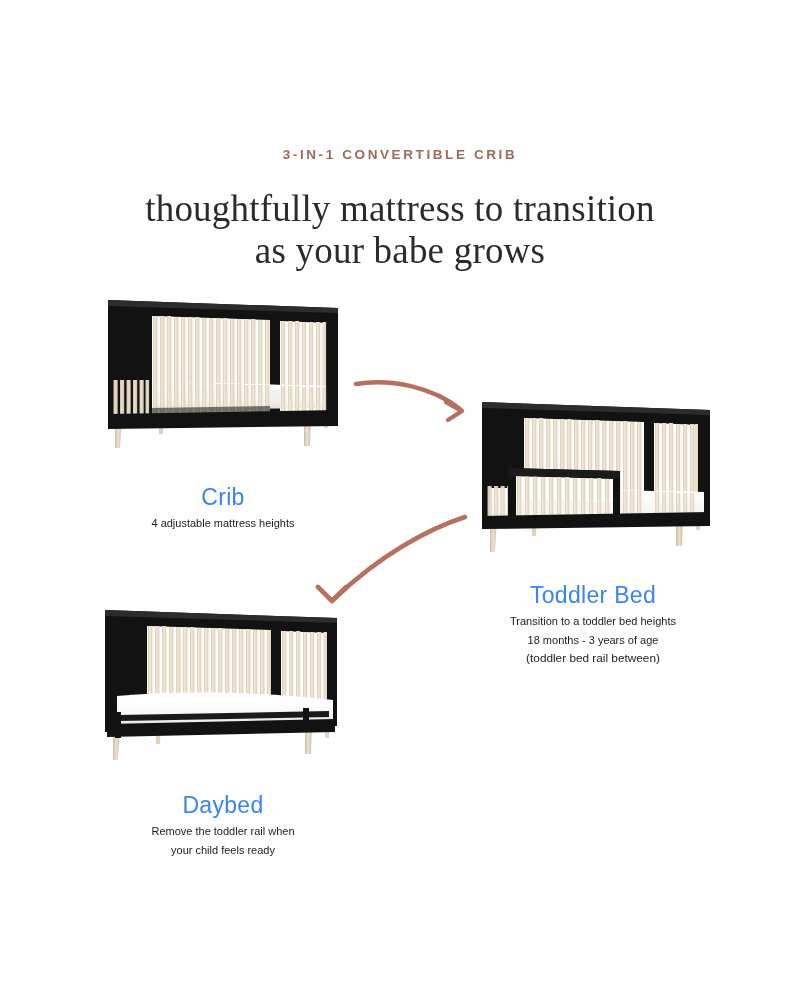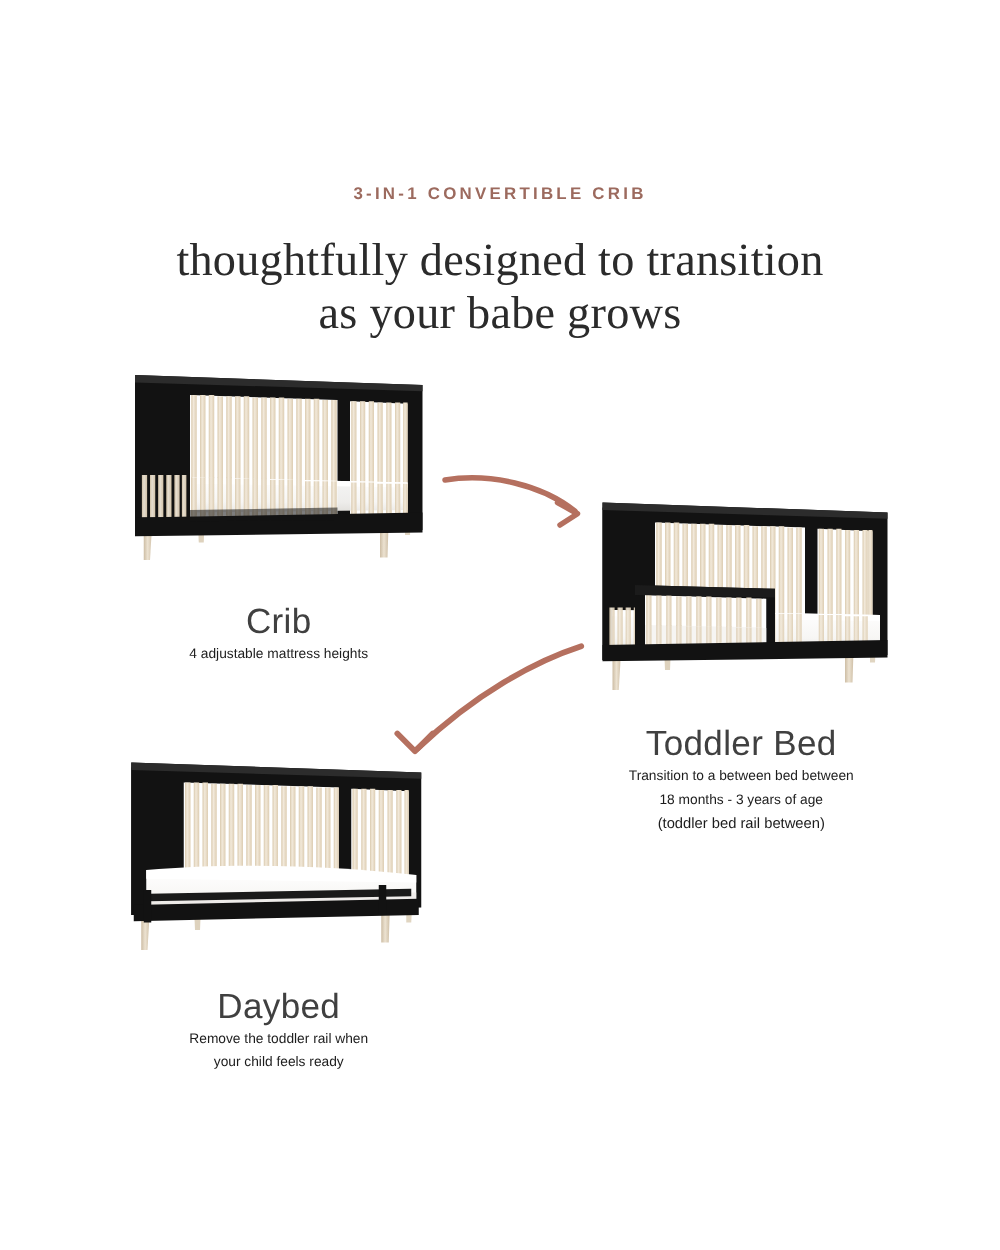--- a/index.html
+++ b/index.html
@@ -46,23 +46,23 @@
   .headline .l2 { display: block; text-align: center; }
 
   
   .product { position: absolute; }
   .caption {
     position: absolute;
     text-align: center;
   }
   .caption .title {
     font-family: "Liberation Sans", sans-serif;
-    font-size: 28px;
+    font-size: 23px;
     font-weight: 400;
-    color: #404040;
+    color: #3b82f6;
     letter-spacing: 0.3px;
     line-height: 30px;
   }
   .caption .desc {
     font-family: "Liberation Sans", sans-serif;
     font-size: 11px;
     font-weight: 400;
     color: #1c1c1c;
     line-height: 18.5px;
     margin-top: 2px;
@@ -79,21 +79,21 @@
 
   
   .arrow { position: absolute; }
 </style>
 </head>
 <body>
 
 <div class="eyebrow">3-IN-1 CONVERTIBLE CRIB</div>
 
 <div class="headline">
-  <span class="l1">thoughtfully designed to transition</span>
+  <span class="l1">thoughtfully mattress to transition</span>
   <span class="l2">as your babe grows</span>
 </div>
 
 <div class="product" style="left:98px; top:296px; width:250px; height:170px;">
   <svg class="bed-svg" width="250" height="170" viewBox="0 0 250 170">
     <defs>
       <linearGradient id="woodG" x1="0" y1="0" x2="1" y2="0">
         <stop offset="0%" stop-color="#d9c9ad"></stop>
         <stop offset="40%" stop-color="#f2e9da"></stop>
         <stop offset="100%" stop-color="#ddcdb2"></stop>
@@ -358,21 +358,21 @@
     </g>
 
     <path d="M14,120 L242,116 L242,130 L14,133 Z" fill="#121212"></path>
     <path d="M14,6 L242,14 L242,19 L14,12 Z" fill="#2c2c2c"></path>
   </svg>
 </div>
 
 <div class="caption" style="left:443px; top:580px; width:300px;">
   <div class="title">Toddler Bed</div>
   <div class="desc">
-    <div>Transition to a between bed between</div>
+    <div>Transition to a toddler bed heights</div>
     <div>18 months - 3 years of age</div>
   </div>
   <div class="note">(toddler bed rail between)</div>
 </div>
 
 <div class="arrow" style="left:310px; top:505px; width:160px; height:110px;">
   <svg width="160" height="110" viewBox="0 0 160 110">
     <path d="M155,12 C118,24 70,50 24,94" stroke="#b5705f" stroke-width="4.6" fill="none" stroke-linecap="round"></path>
     <path d="M22,76 L22,96 L42,96" stroke="#b5705f" stroke-width="4.6" fill="none" stroke-linecap="round" stroke-linejoin="round" transform="rotate(-45 22 96)"></path>
   </svg>

